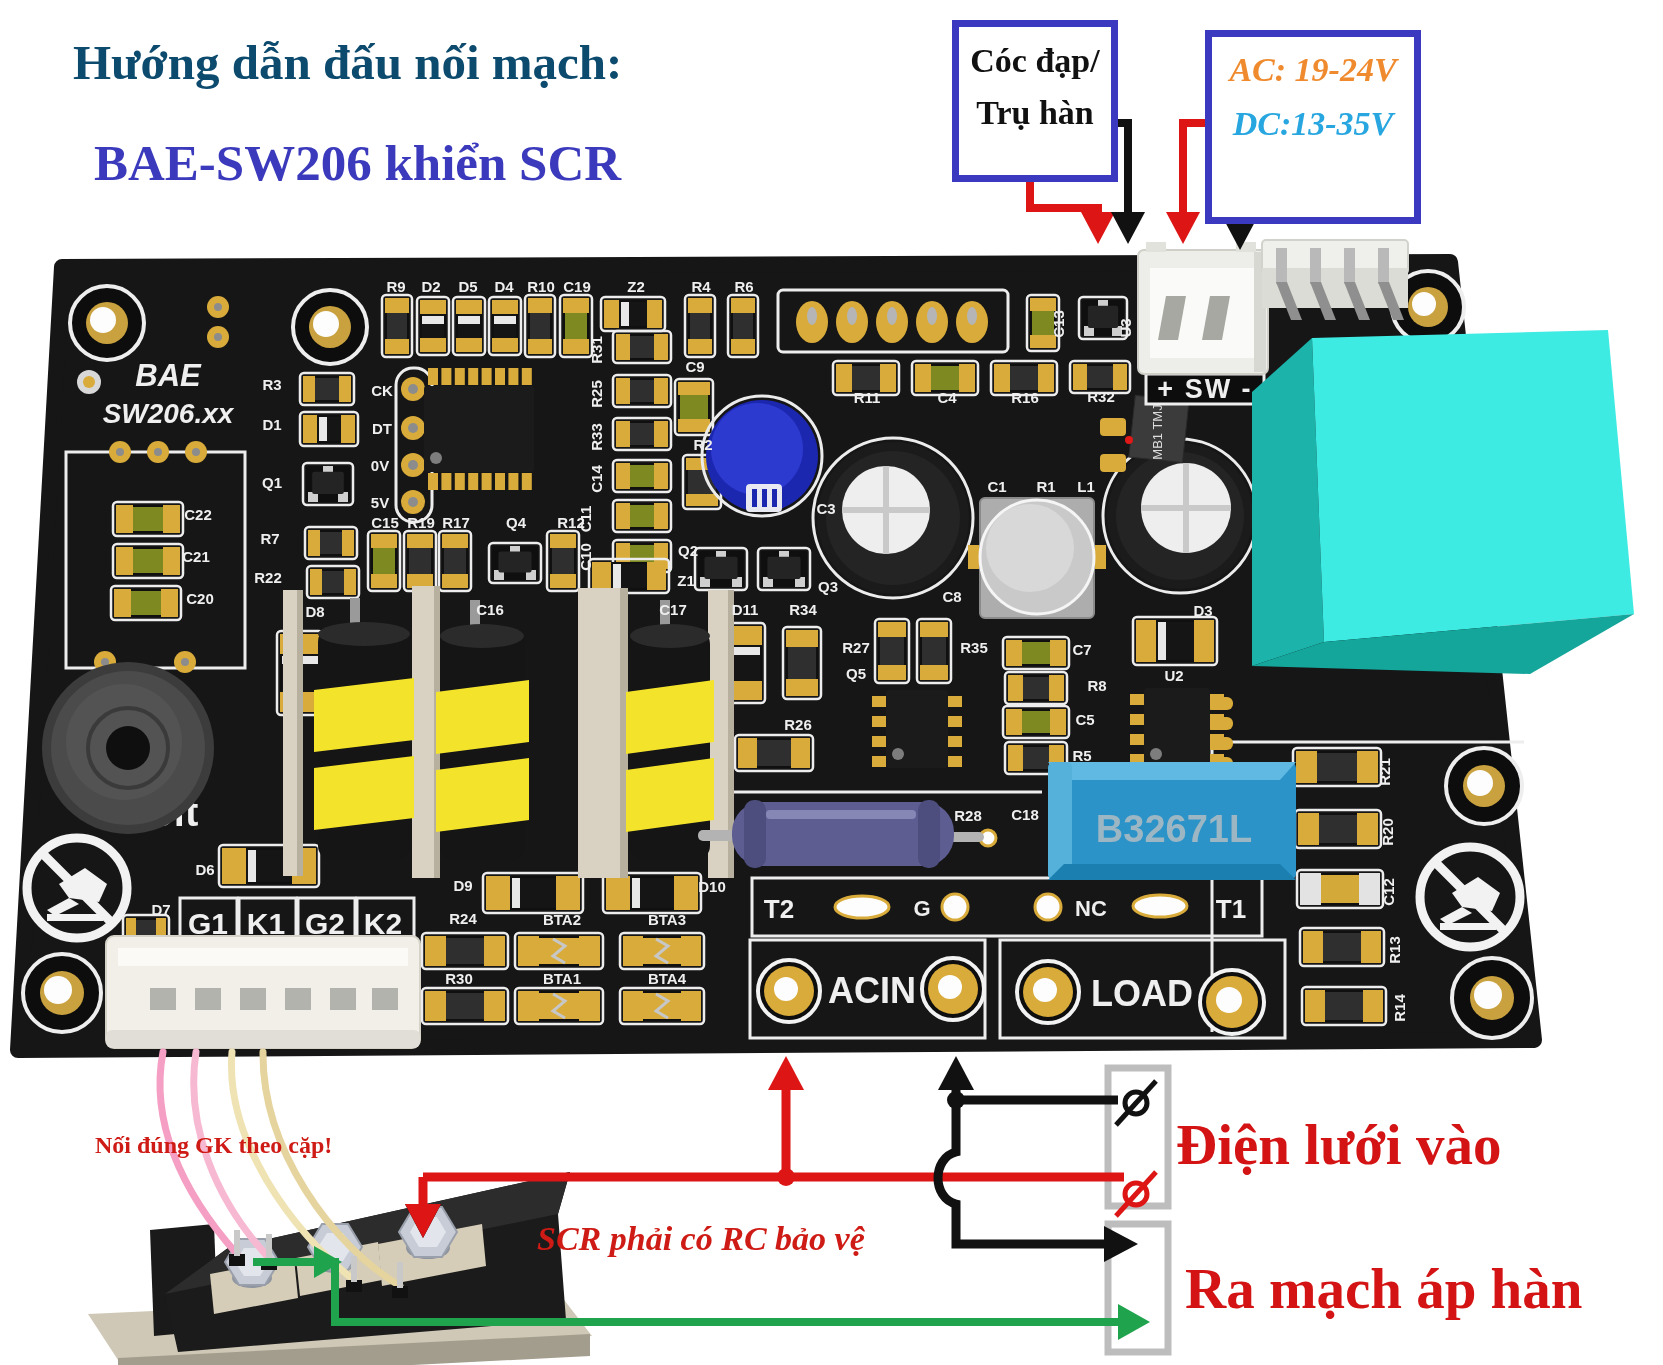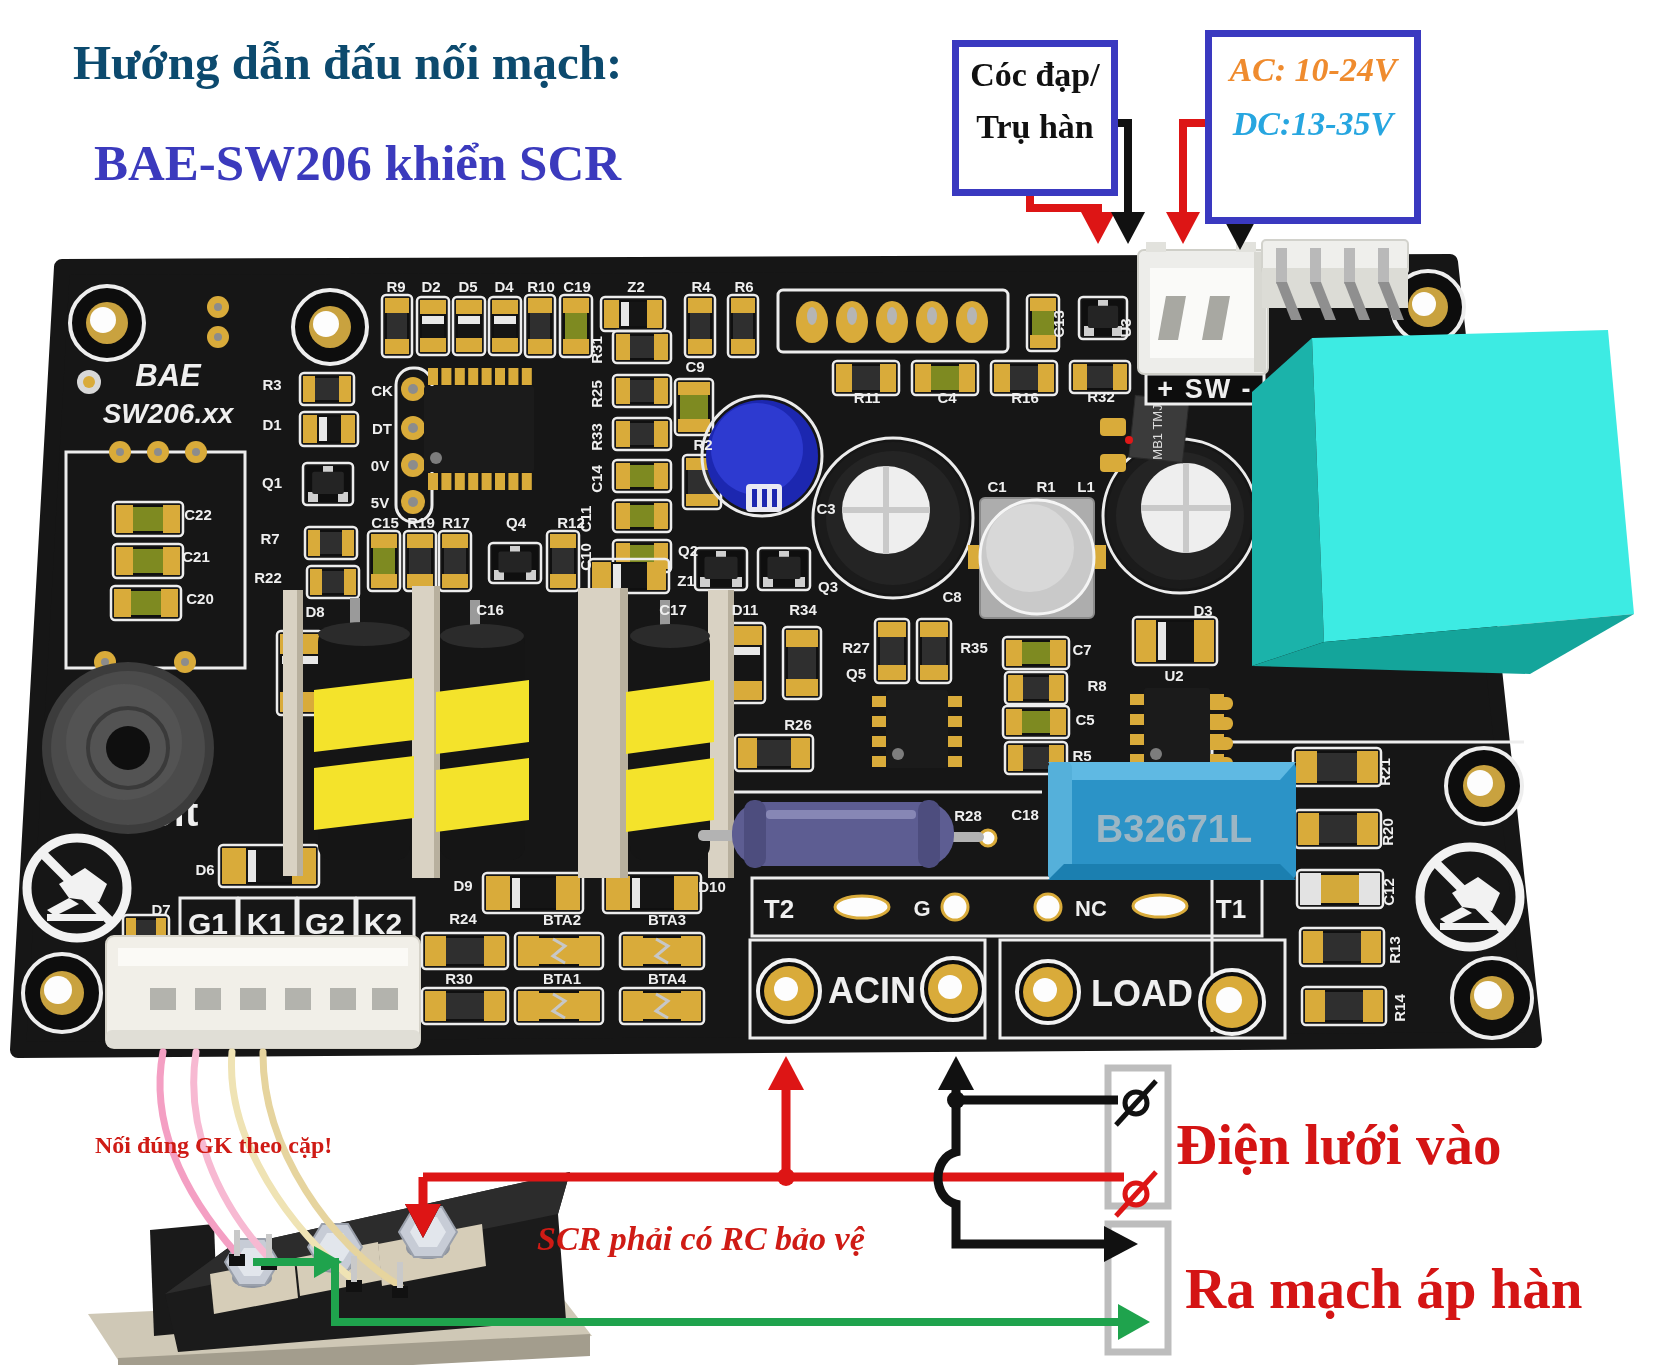--- a/index.html
+++ b/index.html
@@ -3,21 +3,21 @@
 <meta charset="utf-8">
 <style>
   html,body{margin:0;padding:0;background:#ffffff;}
   .stage{position:relative;width:1663px;height:1365px;background:#ffffff;overflow:hidden;
          font-family:"Liberation Serif",serif;}
   .stage svg{position:absolute;left:0;top:0;}
   .abs{position:absolute;white-space:nowrap;}
   .title1{left:73px;top:34px;font-size:49px;font-weight:bold;color:#0c4a6e;}
   .title2{left:94px;top:134px;font-size:51px;font-weight:bold;color:#3b3abd;text-align:center;}
   .callout{position:absolute;background:#ffffff;border:7px solid #3a39c0;text-align:center;}
-  .pedal{left:952px;top:40px;width:152px;height:140px;padding-top:2px;}
+  .pedal{left:952px;top:20px;width:152px;height:140px;padding-top:8px;}
   .pedal div{font-size:34px;font-weight:bold;color:#111;line-height:52px;}
   .power{left:1205px;top:30px;width:202px;height:174px;padding-top:6px;}
   .power div{font-size:34px;font-weight:bold;line-height:54px;}
   .power .h{color:#e21b1b;}
   .power .ac{color:#ef8b2e;font-style:italic;}
   .power .dc{color:#27a6e0;font-style:italic;}
   .ann{position:absolute;color:#cf1b15;font-weight:bold;}
   .gk{left:95px;top:1132px;font-size:24px;}
   .rc{left:537px;top:1220px;font-size:34px;font-style:italic;text-align:right;}
   .mains{left:1176px;top:1112px;font-size:57px;color:#d41414;}
@@ -1068,21 +1068,21 @@
 
   <div class="abs title1">Hướng dẫn đấu nối mạch:</div>
   <div class="abs title2">BAE-SW206 khiển SCR</div>
 
   <div class="callout pedal">
     <div>Cóc đạp/</div>
     <div>Trụ hàn</div>
   </div>
 
   <div class="callout power">
-    <div class="ac">AC: 10-24V</div>
+    <div class="ac">AC: 19-24V</div>
     <div class="dc">DC:13-35V</div>
   </div>
 
   <div class="abs ann gk">Nối đúng GK theo cặp!</div>
   <div class="abs ann rc">SCR phải có RC bảo vệ</div>
   <div class="abs ann mains">Điện lưới vào</div>
   <div class="abs ann out">Ra mạch áp hàn</div>
 </div>
 
 </body></html>

